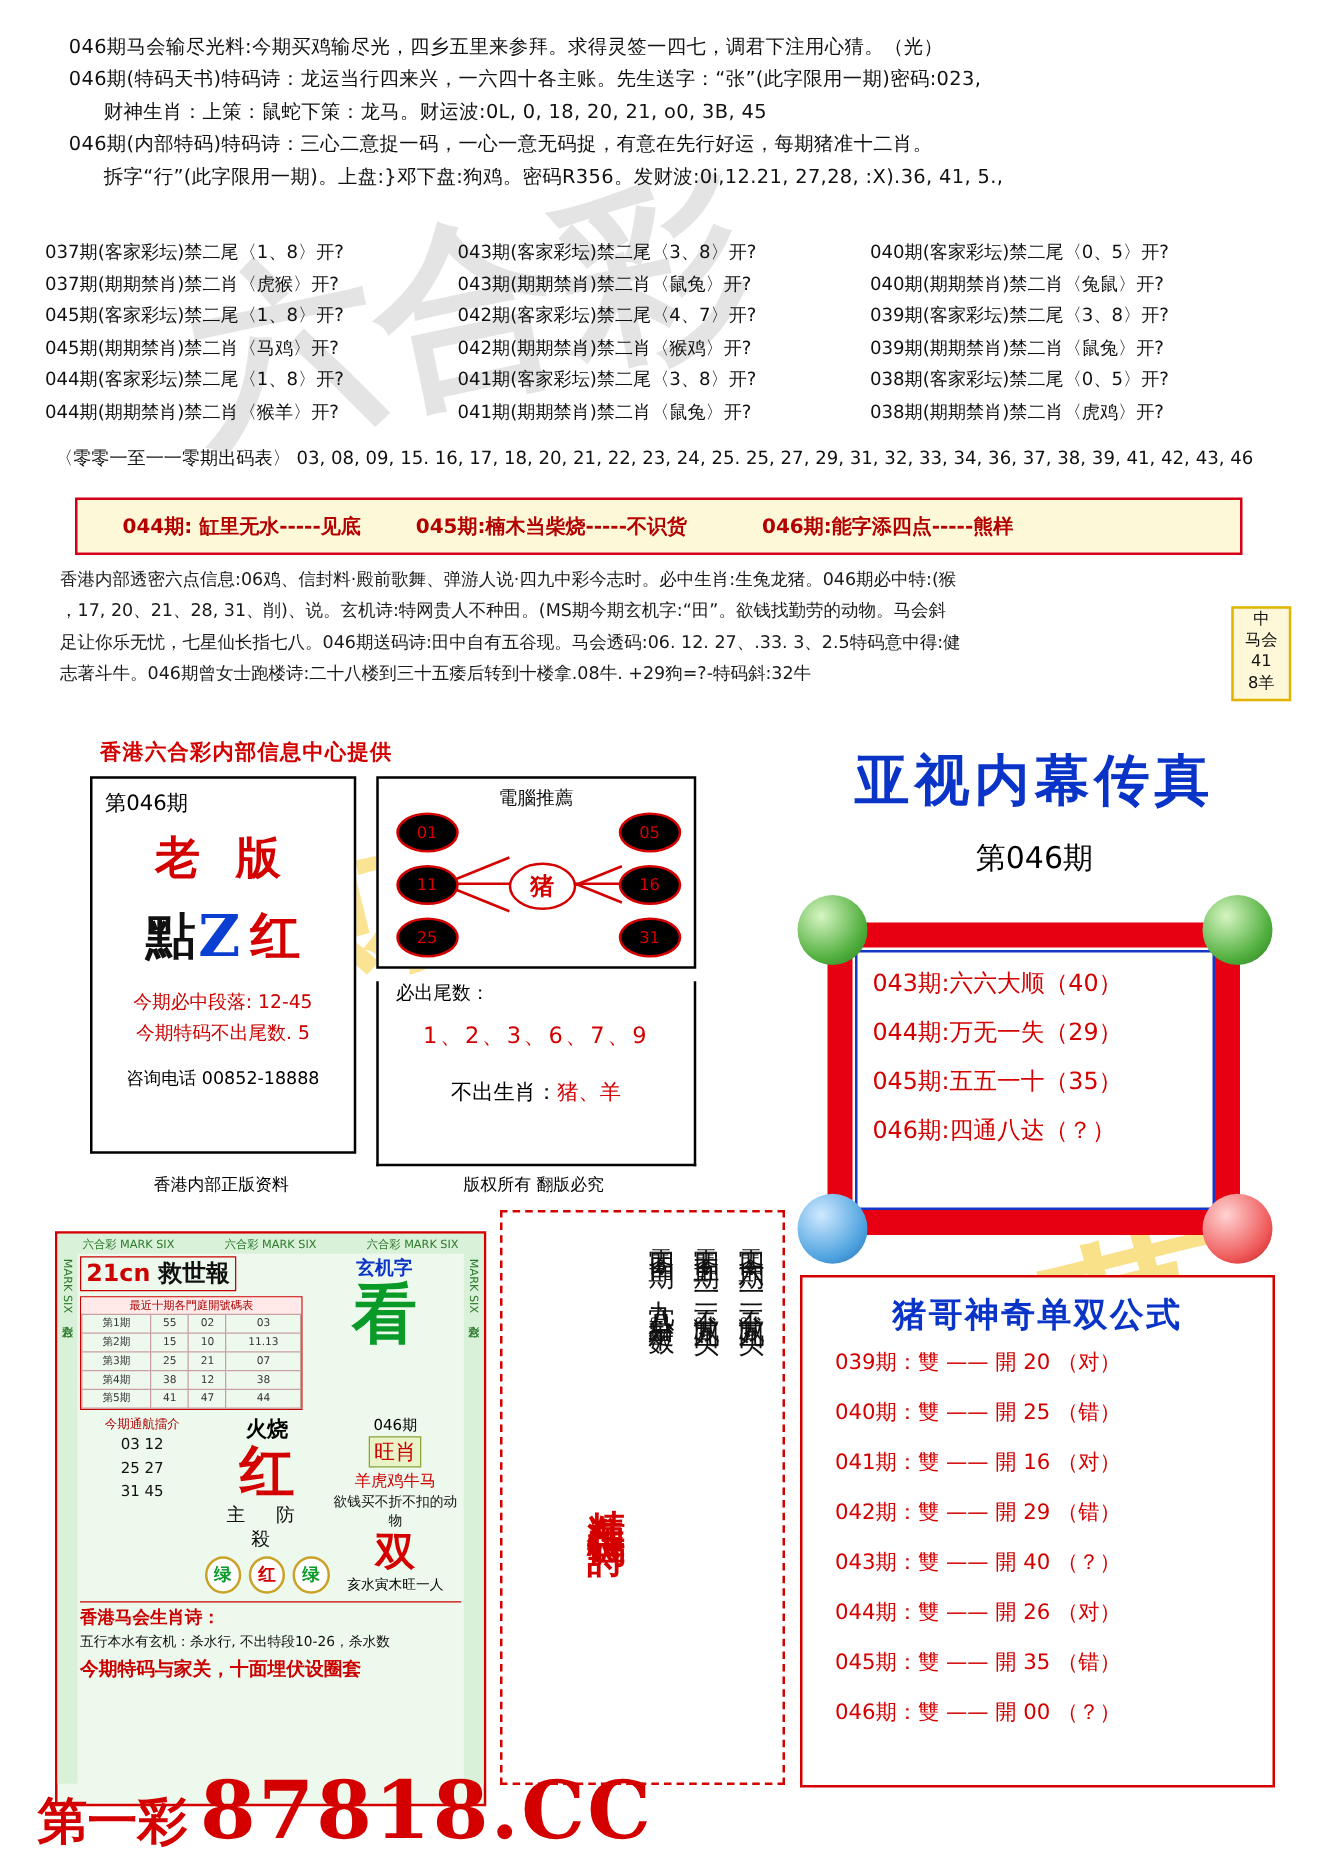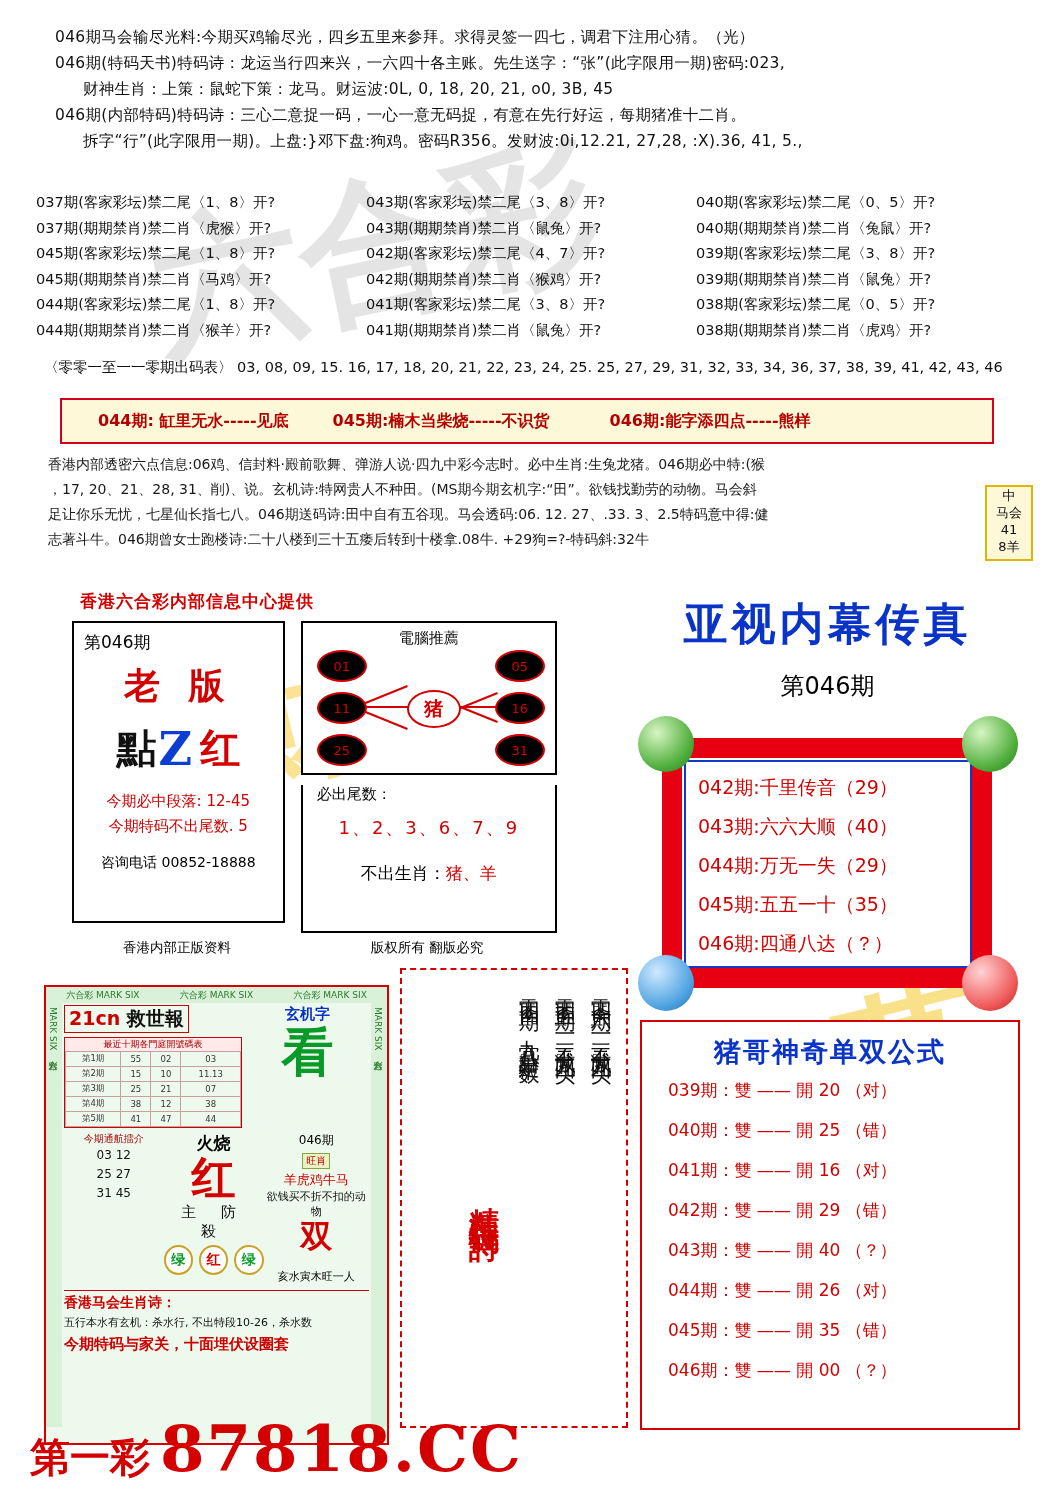--- a/index.html
+++ b/index.html
@@ -129,24 +129,24 @@
   .bm-center .hs{font-size:17px;color:#000000;font-weight:bold;}
   .bm-center .hong{font-size:44px;color:#d40000;font-weight:bold;font-family:"DejaVu Serif",serif;line-height:46px;}
   .bm-center .three{font-size:15px;color:#111;letter-spacing:10px;margin-top:2px;}
   .circles{display:flex;justify-content:center;gap:6px;margin-top:4px;}
   .circ{width:34px;height:26px;border:2px solid #c9a227;border-radius:50%;font-size:14px;font-weight:bold;
         display:flex;align-items:center;justify-content:center;background:#fff;}
   .c-green{color:#0a9a28;}
   .c-red{color:#d40000;}
   .bm-right{width:106px;text-align:center;}
   .bm-right .p{font-size:11px;color:#111;}
-  .bm-right .wang{display:inline-block;background:#e8f4c8;border:1px solid #8aa33a;font-size:10px;padding:0 3px;color:#c00;}
+  .bm-right .wang{display:inline-block;background:#e8f4c8;border:1px solid #8aa33a;font-size:17px;padding:0 3px;color:#c00;}
   .bm-right .zodiac{font-size:13px;color:#c00;margin-top:2px;}
   .bm-right .shuang{font-size:32px;color:#d40000;font-weight:bold;font-family:"DejaVu Serif",serif;line-height:34px;}
-  .bm-right .hx{font-size:11px;margin-top:16px;}
+  .bm-right .hx{font-size:11px;margin-top:2px;}
   .blp-foot{margin-top:6px;}
   .blp-foot .f1{font-size:14px;color:#c00;font-weight:bold;border-top:1px solid #c00;padding-top:3px;}
   .blp-foot .f2{font-size:11px;color:#111;margin-top:3px;}
   .blp-foot .f3{font-size:15px;color:#c00;font-weight:bold;margin-top:5px;}
 
   
   .poem{position:absolute;left:400px;top:968px;width:228px;height:460px;
         border:2px dashed #d40000;box-sizing:border-box;display:flex;flex-direction:row-reverse;justify-content:flex-start;padding:12px 10px;}
   .poem-col{writing-mode:vertical-rl;font-size:21px;line-height:30px;color:#111;margin-left:6px;letter-spacing:4px;}
   .poem-title{writing-mode:vertical-rl;font-size:30px;font-weight:bold;color:#d40000;letter-spacing:6px;margin-right:4px;
@@ -277,21 +277,20 @@
       <div class="pf2">版权所有   翻版必究</div>
     </div>
   </div>
 
   <div class="rpanel">
     <div class="rp-title">亚视内幕传真</div>
     <div class="rp-sub">第046期</div>
     <div class="rp-frame">
       <div class="rp-red"></div>
       <div class="rp-inner">
-        <div class="rp-row">042期:千里传音（29）</div>
         <div class="rp-row">043期:六六大顺（40）</div>
         <div class="rp-row">044期:万无一失（29）</div>
         <div class="rp-row">045期:五五一十（35）</div>
         <div class="rp-row">046期:四通八达（？）</div>
       </div>
       <div class="ball g b-tl"></div>
       <div class="ball g b-tr"></div>
       <div class="ball b b-bl"></div>
       <div class="ball r b-br"></div>
     </div>

